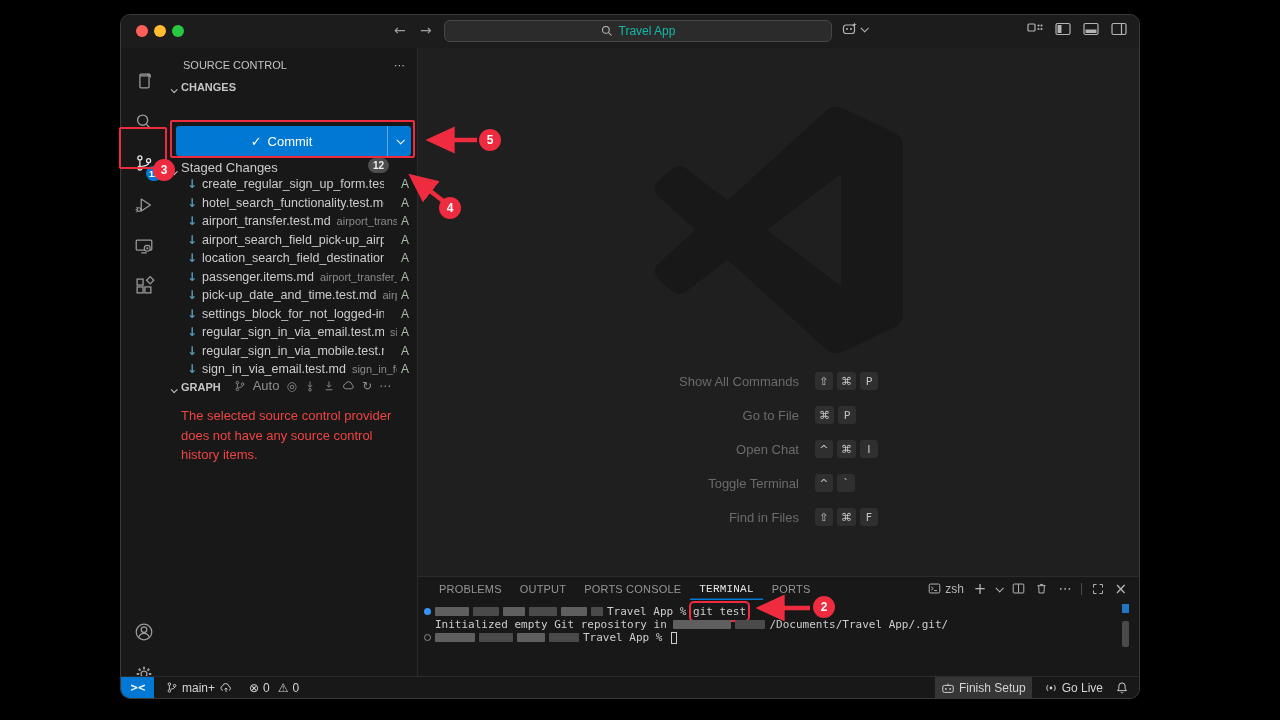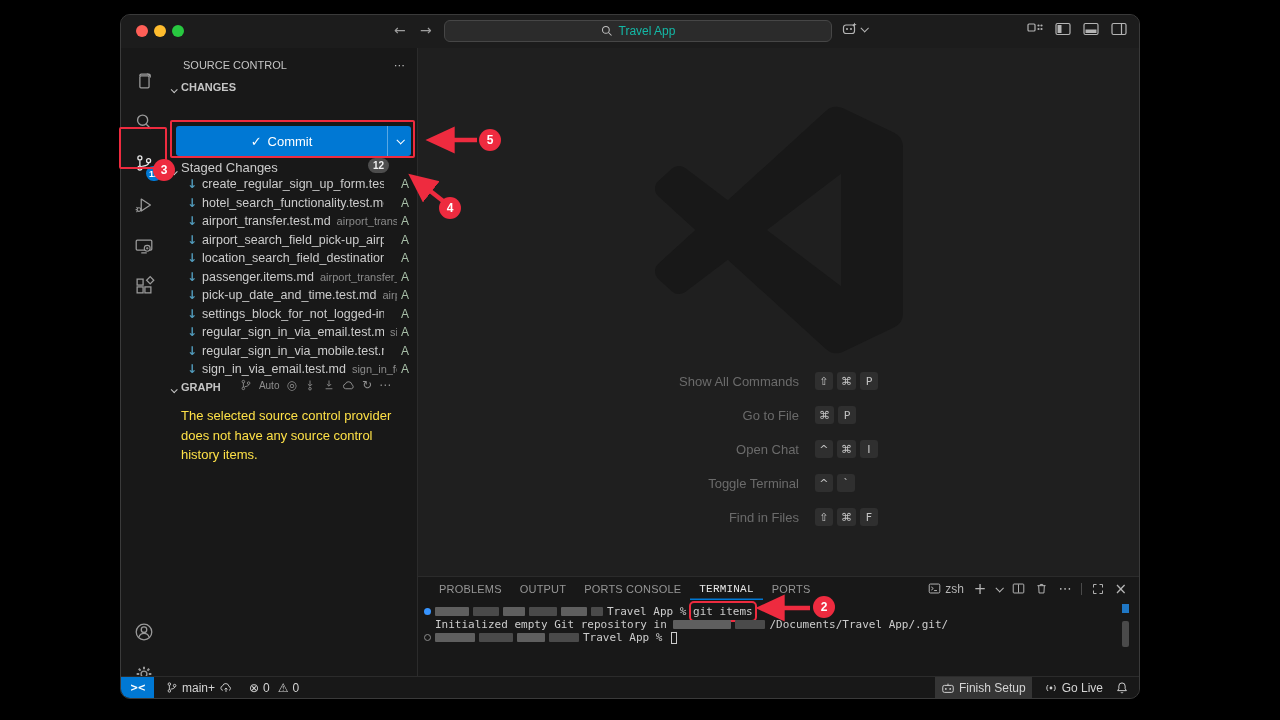--- a/index.html
+++ b/index.html
@@ -64,21 +64,21 @@
   .files { position:absolute; top:127px; left:0; right:0; }
   .frow { height:18.5px; display:flex; align-items:center; padding:0 8px 0 20px; font-size:12.5px; }
   .md-ic { color:#519aba; font-weight:bold; font-size:12px; margin-right:5px; flex:none; }
   .fname { color:#cccccc; white-space:nowrap; overflow:hidden; flex:none; max-width:182px; }
   .fdesc { color:#8a8a8a; font-size:11px; margin-left:6px; white-space:nowrap; overflow:hidden; flex:1; }
   .fstat { color:#a8bfa8; font-size:12px; margin-left:4px; flex:none; }
   .graph-hdr { top:333px; }
   .graph-tools { position:absolute; right:8px; top:-3px; display:flex; align-items:center; gap:7px;
                  color:#8f8f8f; font-weight:normal; font-size:12px; }
   .graph-empty { position:absolute; top:358px; left:14px; width:228px; font-size:13px;
-                 line-height:19.5px; color:#fde047; font-weight:normal; }
+                 line-height:19.5px; color:#ef4444; font-weight:normal; }
 
   
   .editor-region { flex:1; display:flex; flex-direction:column; background:#1f1f1f; min-width:0; }
   .editor { flex:1; position:relative; }
   .watermark { position:absolute; top:58px; left:0; right:0; display:flex; flex-direction:column;
                align-items:center; }
   .wm-logo svg { display:block; }
   .shortcuts { margin-top:18px; display:grid; grid-template-columns:auto auto; row-gap:11px;
                column-gap:12px; align-items:center;gap:16px; }
   .sc-label { justify-self:end; color:#6b6b6b; font-size:13px; }
@@ -348,21 +348,21 @@
         <span class="chev"></span>
         <span>GRAPH</span>
         <span class="graph-tools">
           <svg width="12" height="12" viewBox="0 0 16 16">
               <circle cx="4.5" cy="3.5" r="1.7" fill="none" stroke="#8f8f8f" stroke-width="1.2"></circle>
               <circle cx="4.5" cy="12.5" r="1.7" fill="none" stroke="#8f8f8f" stroke-width="1.2"></circle>
               <circle cx="11.5" cy="5.5" r="1.7" fill="none" stroke="#8f8f8f" stroke-width="1.2"></circle>
               <line x1="4.5" y1="5.2" x2="4.5" y2="10.8" stroke="#8f8f8f" stroke-width="1.2"></line>
               <path d="M11.5 7.2c0 2.4-3 2.6-5.3 3" fill="none" stroke="#8f8f8f" stroke-width="1.2"></path>
             </svg>
-          <span style="font-size:10px">Auto</span>
+          <span style="font-size:13px">Auto</span>
           <span class="glyph">◎</span>
           <svg width="12" height="12" viewBox="0 0 16 16">
               <line x1="8" y1="2" x2="8" y2="9" stroke="#8f8f8f" stroke-width="1.2"></line>
               <path d="M5.2 6.8 8 9.6l2.8-2.8" fill="none" stroke="#8f8f8f" stroke-width="1.2"></path>
               <circle cx="8" cy="13" r="1.7" fill="none" stroke="#8f8f8f" stroke-width="1.2"></circle>
             </svg>
           <svg width="12" height="12" viewBox="0 0 16 16">
               <line x1="8" y1="2" x2="8" y2="9" stroke="#8f8f8f" stroke-width="1.2"></line>
               <path d="M5.2 6.8 8 9.6l2.8-2.8" fill="none" stroke="#8f8f8f" stroke-width="1.2"></path>
               <line x1="3.5" y1="13" x2="12.5" y2="13" stroke="#8f8f8f" stroke-width="1.2"></line>
@@ -448,21 +448,21 @@
           <span class="sep"></span>
           <svg width="12" height="12" viewBox="0 0 16 16">
               <path d="M2 6V2h4M10 2h4v4M14 10v4h-4M6 14H2v-4" fill="none" stroke="#b5b5b5" stroke-width="1.3"></path>
             </svg>
           <span class="glyph" style="font-size:15px">×</span>
         </div>
         <span class="gdot d1"></span>
         <span class="gdot d3"></span>
         <div class="term">
           <div class="tline">
-            <span class="rd" style="width:34px"></span><span class="rd dk" style="width:26px"></span><span class="rd" style="width:22px"></span><span class="rd dk" style="width:28px"></span><span class="rd" style="width:26px"></span><span class="rd dk" style="width:12px"></span><span>Travel App % </span><span class="git-init">git items</span>
+            <span class="rd" style="width:34px"></span><span class="rd dk" style="width:26px"></span><span class="rd" style="width:22px"></span><span class="rd dk" style="width:28px"></span><span class="rd" style="width:26px"></span><span class="rd dk" style="width:12px"></span><span>Travel App % </span><span class="git-init">git test</span>
           </div>
           <div class="tline">
             <span>Initialized empty Git repository in </span><span class="rd" style="width:58px"></span><span class="rd dk" style="width:30px"></span><span>/Documents/Travel App/.git/</span>
           </div>
           <div class="tline">
             <span class="rd" style="width:40px"></span><span class="rd dk" style="width:34px"></span><span class="rd" style="width:28px"></span><span class="rd dk" style="width:30px"></span><span>Travel App % </span><span class="cursorbox"></span>
           </div>
         </div>
         <span class="ruler-mark"></span>
         <span class="ruler-thumb"></span>

